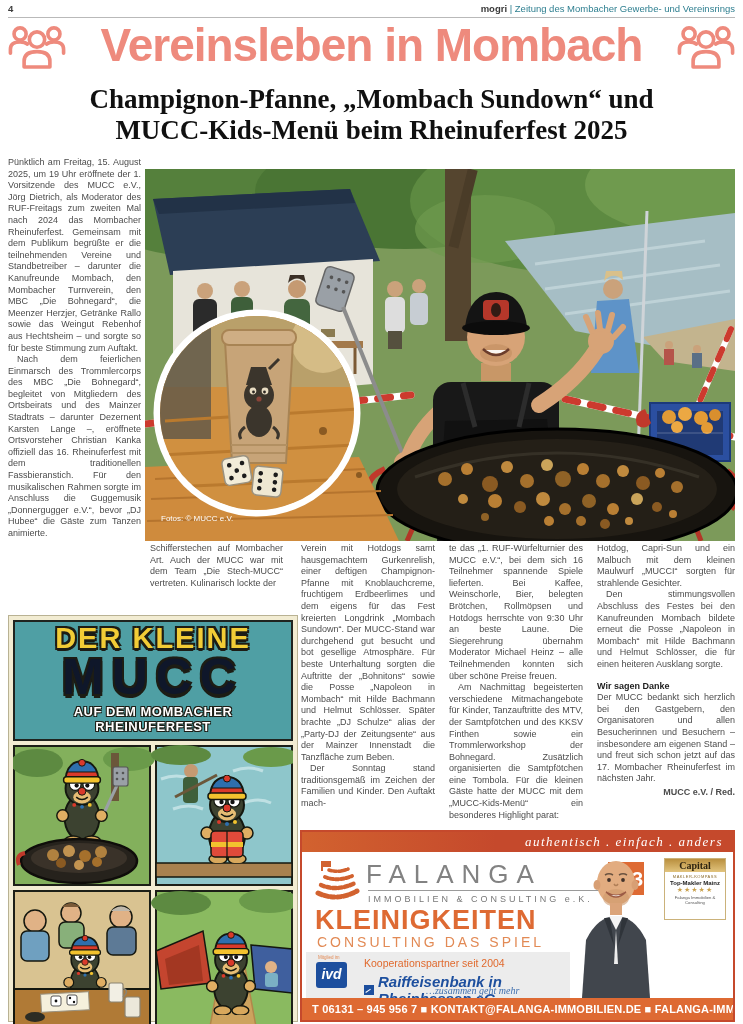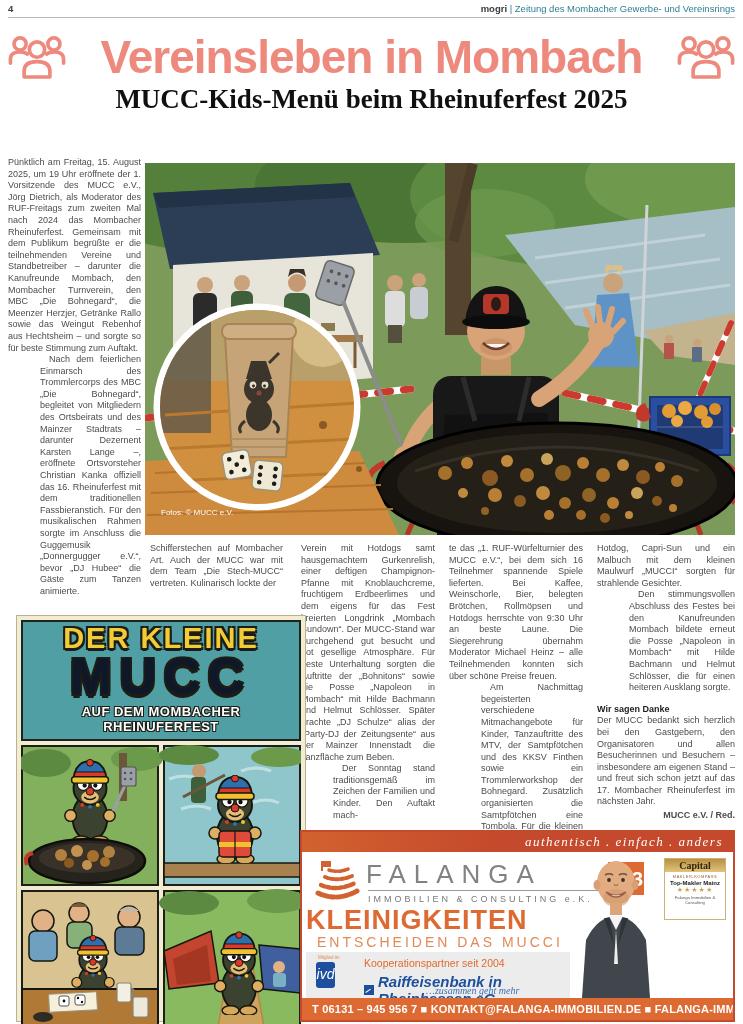--- a/index.html
+++ b/index.html
@@ -7,46 +7,46 @@
         font-family:"Liberation Sans",sans-serif;overflow:hidden;}
 
   
   .hdr{position:absolute;top:3px;left:8px;right:8px;display:flex;justify-content:space-between;font-size:9.5px;}
   .hdr .pageno{font-weight:bold;color:#3c3c3c;}
   .hdr .mast b{color:#3a3a3a;margin-top:44px;}
   .hdr .mast span{color:#2e7f90;}
   .rule{position:absolute;top:17px;left:8px;right:8px;border-top:1px solid #b9b9b9;}
 
   
-  .title-row{position:absolute;top:22px;left:8px;right:8px;height:58px;display:flex;align-items:flex-end;}
+  .title-row{position:absolute;top:22px;left:8px;right:8px;height:58px;display:flex;align-items:flex-start;}
   .people-ic{width:58px;height:48px;flex:0 0 auto;}
   .big-title{flex:1;text-align:center;font-size:46px;font-weight:bold;color:#ee8a7d;letter-spacing:-1px;line-height:1;}
 
   
   .headline{position:absolute;top:84px;left:20px;right:20px;text-align:center;
             font-family:"Liberation Serif",serif;font-weight:bold;font-size:27px;line-height:31px;color:#101010;}
 
   
   .col{position:absolute;font-size:9px;line-height:11.6px;text-align:justify;color:#4c4c4c;}
   .col p{margin:0;}
-  .col p.ind{text-indent:9px;margin-left:32px;}
+  .col p.ind{text-indent:9px;}
   .c1{left:8px;top:157px;width:133px;}
   .c2{left:150px;top:543px;width:133px;}
   .c3{left:301px;top:543px;width:134px;}
   .c4{left:449px;top:543px;width:134px;}
   .c5{left:597px;top:543px;width:138px;}
   .thanks{font-weight:bold;color:#1d1d1d;margin-top:10px !important;}
   .sig{text-align:right;font-weight:bold;margin-top:2px !important;}
 
   
-  .photo{position:absolute;left:145px;top:163px;width:590px;height:372px;}
+  .photo{position:absolute;left:145px;top:169px;width:590px;height:372px;}
   .photo svg{display:block;}
 
   
-  .comic{position:absolute;left:16px;top:615px;width:290px;height:407px;background:#f2ecd2;
+  .comic{position:absolute;left:8px;top:615px;width:290px;height:407px;background:#f2ecd2;
          border:1px solid #b9b293;box-sizing:border-box;padding:4px;}
   .comic-head{background:#4f9fa4;border:2px solid #20241f;text-align:center;padding:1px 0 5px;}
   .comic-tt{font-size:29px;font-weight:bold;letter-spacing:2px;line-height:30px;
             color:#f2cc36;text-shadow:-2px -2px 0 #1d1d15,2px -2px 0 #1d1d15,-2px 2px 0 #1d1d15,2px 2px 0 #1d1d15,0 3px 0 #1d1d15;}
   .comic-tm{font-size:50px;font-weight:bold;letter-spacing:8px;line-height:48px;
             color:#0f172a;text-shadow:-2px -2px 0 #1d1d15,2px -2px 0 #1d1d15,-2px 2px 0 #1d1d15,2px 2px 0 #1d1d15,0 4px 0 #1d1d15;}
   .comic-st{font-size:13px;font-weight:bold;letter-spacing:.5px;color:#ffffff;margin-top:3px;
             text-shadow:-1px -1px 0 #1d1d15,1px -1px 0 #1d1d15,-1px 1px 0 #1d1d15,1px 1px 0 #1d1d15;}
   .comic-art{margin-top:4px;}
 
@@ -57,35 +57,35 @@
              color:#fff;font-style:italic;font-family:"Liberation Serif",serif;font-size:13px;letter-spacing:1.5px;
              text-align:right;line-height:19px;padding-right:10px;}
   .falanga-ic{position:absolute;left:12px;top:27px;}
   .brand{position:absolute;left:64px;top:27px;font-size:26px;letter-spacing:8px;color:#828282;font-weight:400;}
   .brand-rule{position:absolute;left:66px;top:58px;width:232px;border-top:1px solid #9a9a9a;}
   .brand-sub{position:absolute;left:66px;top:62px;font-size:9px;letter-spacing:3px;color:#787878;}
   .badge{position:absolute;left:306px;top:30px;width:36px;height:33px;background:#de6a33;color:#fff;
          display:flex;align-items:center;justify-content:center;}
   .badge .seit{font-size:4.5px;margin-right:1px;}
   .badge .num{font-size:21px;font-weight:bold;line-height:1;}
-  .ad-headline{position:absolute;left:4px;top:73px;font-size:27px;font-weight:bold;color:#de6a33;letter-spacing:1px;}
+  .ad-headline{position:absolute;left:13px;top:73px;font-size:27px;font-weight:bold;color:#de6a33;letter-spacing:1px;}
   .ad-subheadline{position:absolute;left:15px;top:102px;font-size:14px;color:#e28a55;letter-spacing:3px;}
   .man{position:absolute;left:272px;top:22px;width:84px;height:144px;}
   .capital{position:absolute;left:362px;top:26px;width:60px;height:60px;background:#fff;border:1px solid #cbb27a;
            text-align:center;overflow:hidden;}
   .cap-top{background:linear-gradient(#b98f3e,#e2c47e);font-family:"Liberation Serif",serif;font-weight:bold;
            font-size:10px;color:#2e2410;line-height:13px;}
   .cap-line{font-size:4px;color:#8a6a2a;letter-spacing:.5px;margin-top:2px;}
   .cap-award{font-size:6px;font-weight:bold;color:#222;margin-top:1px;}
   .cap-stars{font-size:7px;color:#caa24e;letter-spacing:1px;}
   .cap-winner{font-size:4.2px;color:#555;line-height:5px;padding:1px 2px 0;}
   .partner{position:absolute;left:4px;top:120px;width:264px;height:46px;background:#ececec;}
   .ivd-top{position:absolute;left:12px;top:3px;font-size:4.5px;color:#e28a55;}
-  .ivd{position:absolute;left:10px;top:10px;width:19px;height:26px;background:#1d4f9e;border-radius:3px;color:#fff;
-       font-style:italic;font-weight:normal;font-size:14px;text-align:center;line-height:25px;}
+  .ivd{position:absolute;left:10px;top:10px;width:31px;height:26px;background:#1d4f9e;border-radius:3px;color:#fff;
+       font-style:italic;font-weight:bold;font-size:14px;text-align:center;line-height:25px;}
   .koop{position:absolute;left:58px;top:5px;font-size:10.5px;color:#e06a2e;}
   .bank-row{position:absolute;left:58px;top:21px;display:flex;align-items:center;}
   .vr{width:10px;height:10px;background:#1d4f9e;margin-right:4px;position:relative;flex:0 0 auto;}
   .vr:after{content:"";position:absolute;left:2px;top:5px;width:6px;height:3px;border-top:1.5px solid #fff;transform:rotate(-35deg);}
   .bank{font-size:15px;font-weight:bold;color:#1d4f9e;font-style:italic;}
   .bank-slogan{position:absolute;left:120px;top:33px;font-size:10px;font-style:italic;color:#3f6fae;
                font-family:"Liberation Serif",serif;}
   .ad-footer{position:absolute;left:0;right:0;bottom:0;height:22px;background:#de6a33;color:#fff;
              font-weight:bold;font-size:11px;line-height:22px;padding-left:10px;letter-spacing:.2px;white-space:nowrap;overflow:hidden;}
 </style>
@@ -118,20 +118,21 @@
           <circle cx="57" cy="14" r="7.5"></circle>
         <path d="M3 38 v-5 q0-9 12-9 q6 0 9 2.5"></path>
           <path d="M69 38 v-5 q0-9 -12-9 q-6 0 -9 2.5"></path>
         <circle cx="36" cy="21" r="9.5"></circle>
         <path d="M20 55 v-7 q0-12 16-12 q16 0 16 12 v7 z"></path>
       </g>
     </svg>
   </div>
 
   <div class="headline">
+    <div>Champignon-Pfanne, „Mombach Sundown“ und</div>
     <div>MUCC-Kids-Menü beim Rheinuferfest 2025</div>
   </div>
 
   <div class="col c1">
     <p>Pünktlich am Freitag, 15. August 2025, um 19 Uhr eröffnete der 1. Vorsitzende des MUCC e.V., Jörg Dietrich, als Moderator des RUF-Freitags zum zweiten Mal nach 2024 das Mombacher Rheinuferfest. Gemeinsam mit dem Publikum begrüßte er die teilnehmenden Vereine und Standbetreiber – darunter die Kanufreunde Mombach, den Mombacher Turnverein, den MBC „Die Bohnegard“, die Meenzer Herzjer, Getränke Rallo sowie das Weingut Rebenhof aus Hechtsheim – und sorgte so für beste Stimmung zum Auftakt.</p>
     <p class="ind">Nach dem feierlichen Einmarsch des Trommlercorps des MBC „Die Bohnegard“, begleitet von Mitgliedern des Ortsbeirats und des Mainzer Stadtrats – darunter Dezernent Karsten Lange –, eröffnete Ortsvorsteher Christian Kanka offiziell das 16. Rheinuferfest mit dem traditionellen Fassbieranstich. Für den musikalischen Rahmen sorgte im Anschluss die Guggemusik „Donnergugger e.V.“, bevor „DJ Hubee“ die Gäste zum Tanzen animierte.</p>
   </div>
   <div class="col c2">
     <p>Schifferstechen auf Mombacher Art. Auch der MUCC war mit dem Team „Die Stech-MUCC“ vertreten. Kulinarisch lockte der</p>
   </div>
@@ -497,21 +498,21 @@
     <div class="brand">FALANGA</div>
     <div class="brand-rule"></div>
     <div class="brand-sub">IMMOBILIEN &amp; CONSULTING e.K.</div>
 
     <div class="badge">
       <span class="seit">SEIT</span>
       <span class="num">03</span>
     </div>
 
     <div class="ad-headline">KLEINIGKEITEN</div>
-    <div class="ad-subheadline">ENTSCHEIDEN DAS MUCCI</div>
+    <div class="ad-subheadline">CONSULTING DAS SPIEL</div>
 
     <svg class="man" viewBox="0 0 84 144">
       <ellipse cx="42" cy="29" rx="19" ry="22" fill="#e2ac80"></ellipse>
       <ellipse cx="23" cy="31" rx="3.5" ry="5" fill="#d89f74"></ellipse>
         <ellipse cx="61" cy="31" rx="3.5" ry="5" fill="#d89f74"></ellipse>
       <ellipse cx="42" cy="44" rx="13" ry="9" fill="#cf9a6c" opacity=".6"></ellipse>
       <circle cx="35" cy="26" r="1.9" fill="#42322a"></circle>
         <circle cx="49" cy="26" r="1.9" fill="#42322a"></circle>
       <path d="M31 21 q4 -2.5 8 0 M45 21 q4 -2.5 8 0" stroke="#6b5340" stroke-width="1.5" fill="none"></path>
       <path d="M40 30 q2 3 4 0" stroke="#b07e56" stroke-width="1.5" fill="none"></path>

